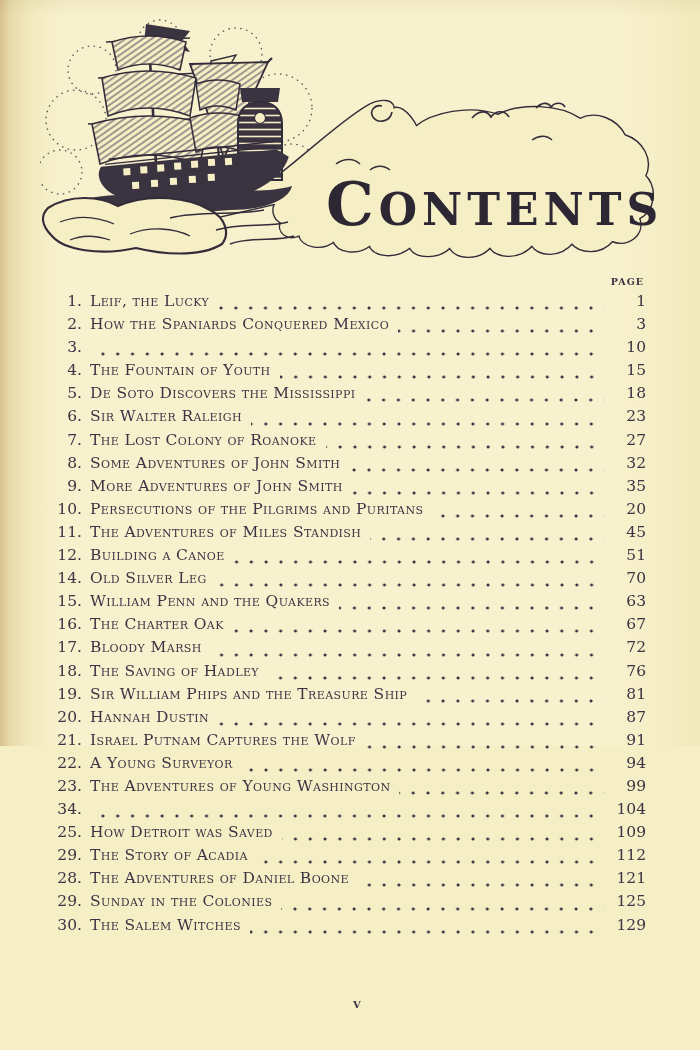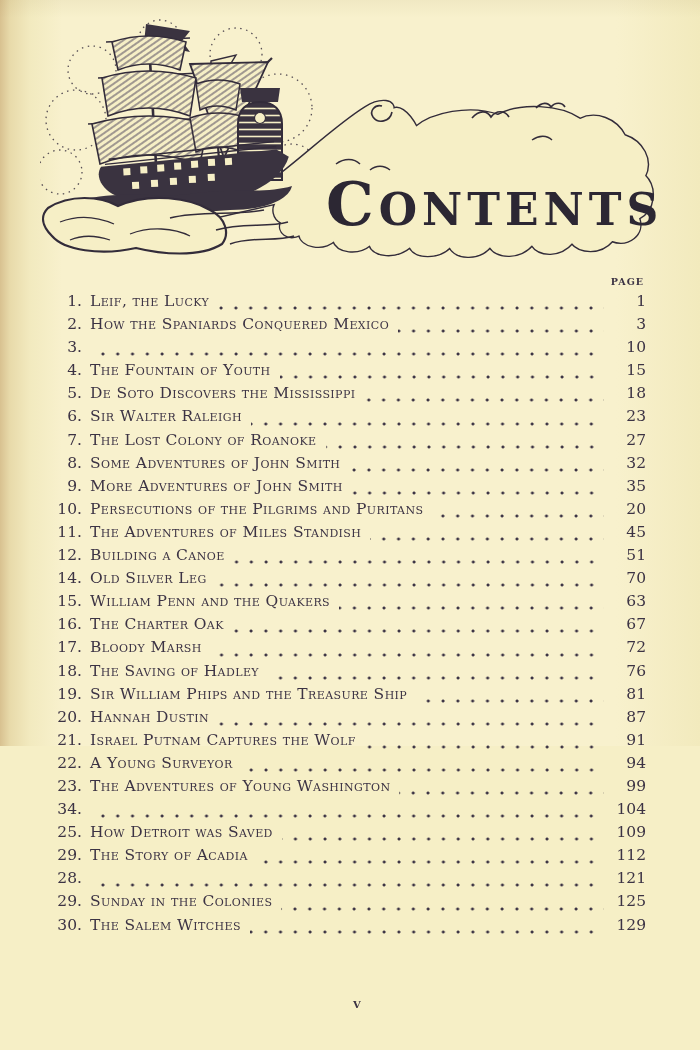--- a/index.html
+++ b/index.html
@@ -351,20 +351,21 @@
     <span class="pg">109</span>
   </div>
       <div class="row">
     <span class="num">29.</span>
     <span class="title">The Story of Acadia</span>
     <span class="dots"></span>
     <span class="pg">112</span>
   </div>
       <div class="row">
     <span class="num">28.</span>
+    <span class="title">The Adventures of Daniel Boone</span>
     <span class="dots"></span>
     <span class="pg">121</span>
   </div>
       <div class="row">
     <span class="num">29.</span>
     <span class="title">Sunday in the Colonies</span>
     <span class="dots"></span>
     <span class="pg">125</span>
   </div>
       <div class="row">

